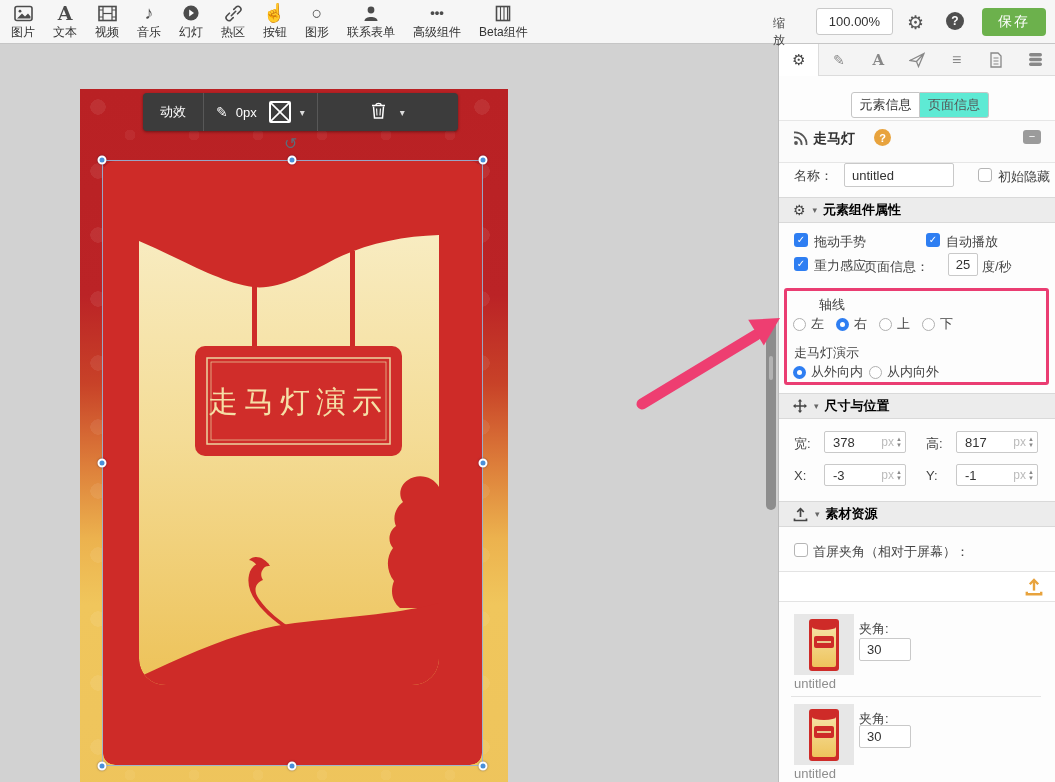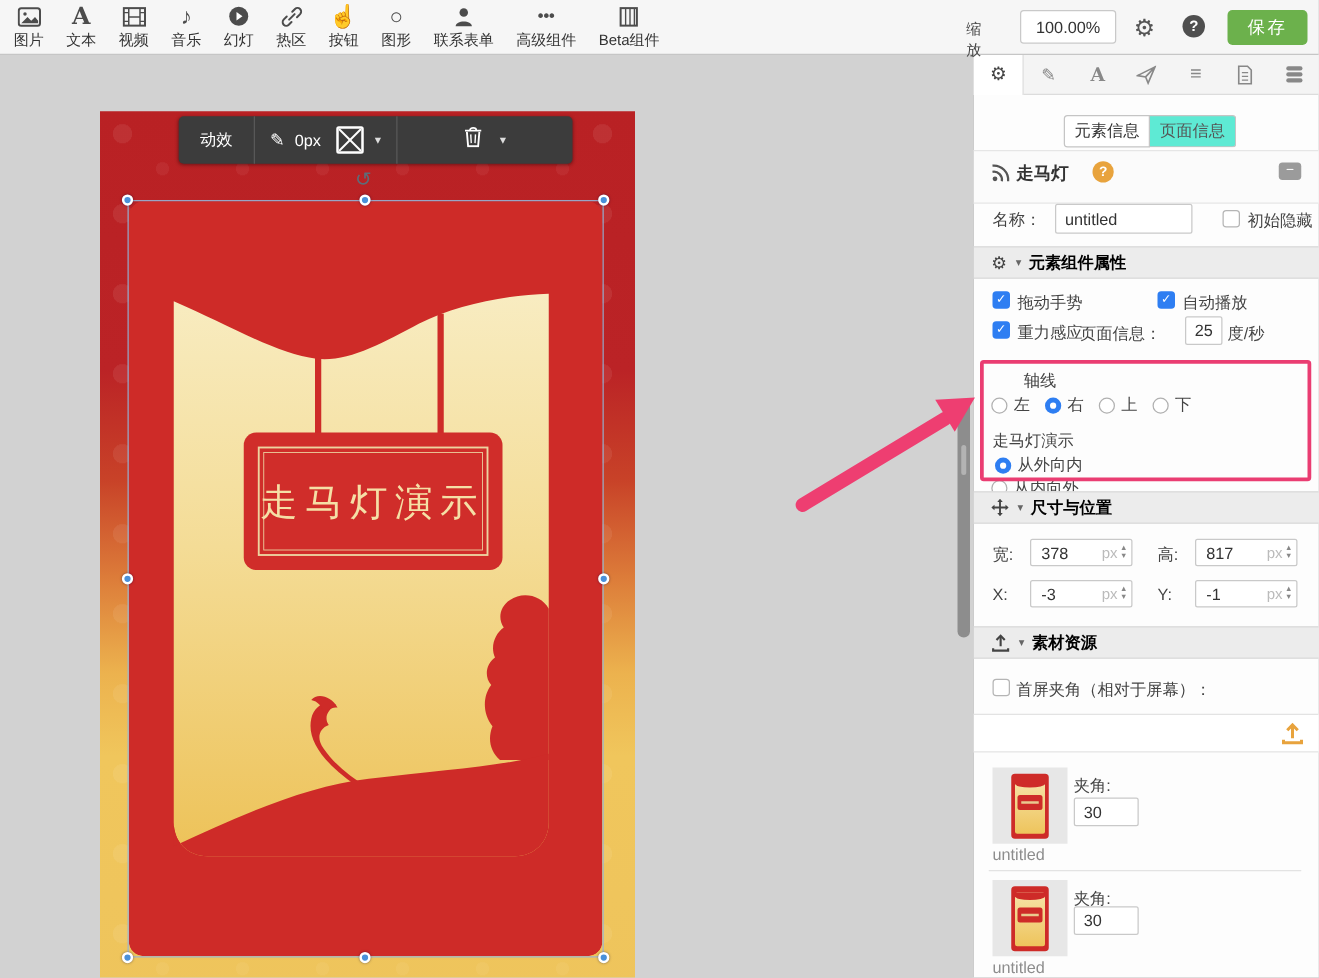--- a/index.html
+++ b/index.html
@@ -409,21 +409,21 @@
     <span class="radio-pair">
         <span class="radio off"></span>
         <span class="rlabel">上</span>
       </span>
     <span class="radio-pair">
         <span class="radio off"></span>
         <span class="rlabel">下</span>
       </span>
   </div>
   <span class="p-label" style="left:15px; top:300px;">走马灯演示</span>
-  <div class="radio-row" style="left:14px; top:319px;flex-direction:column;">
+  <div class="radio-row" style="left:14px; top:319px;">
     <span class="radio-pair" style="margin-right:6px;">
         <span class="radio on"></span>
         <span class="rlabel">从外向内</span>
       </span>
     <span class="radio-pair">
         <span class="radio off"></span>
         <span class="rlabel">从内向外</span>
       </span>
   </div>
 

